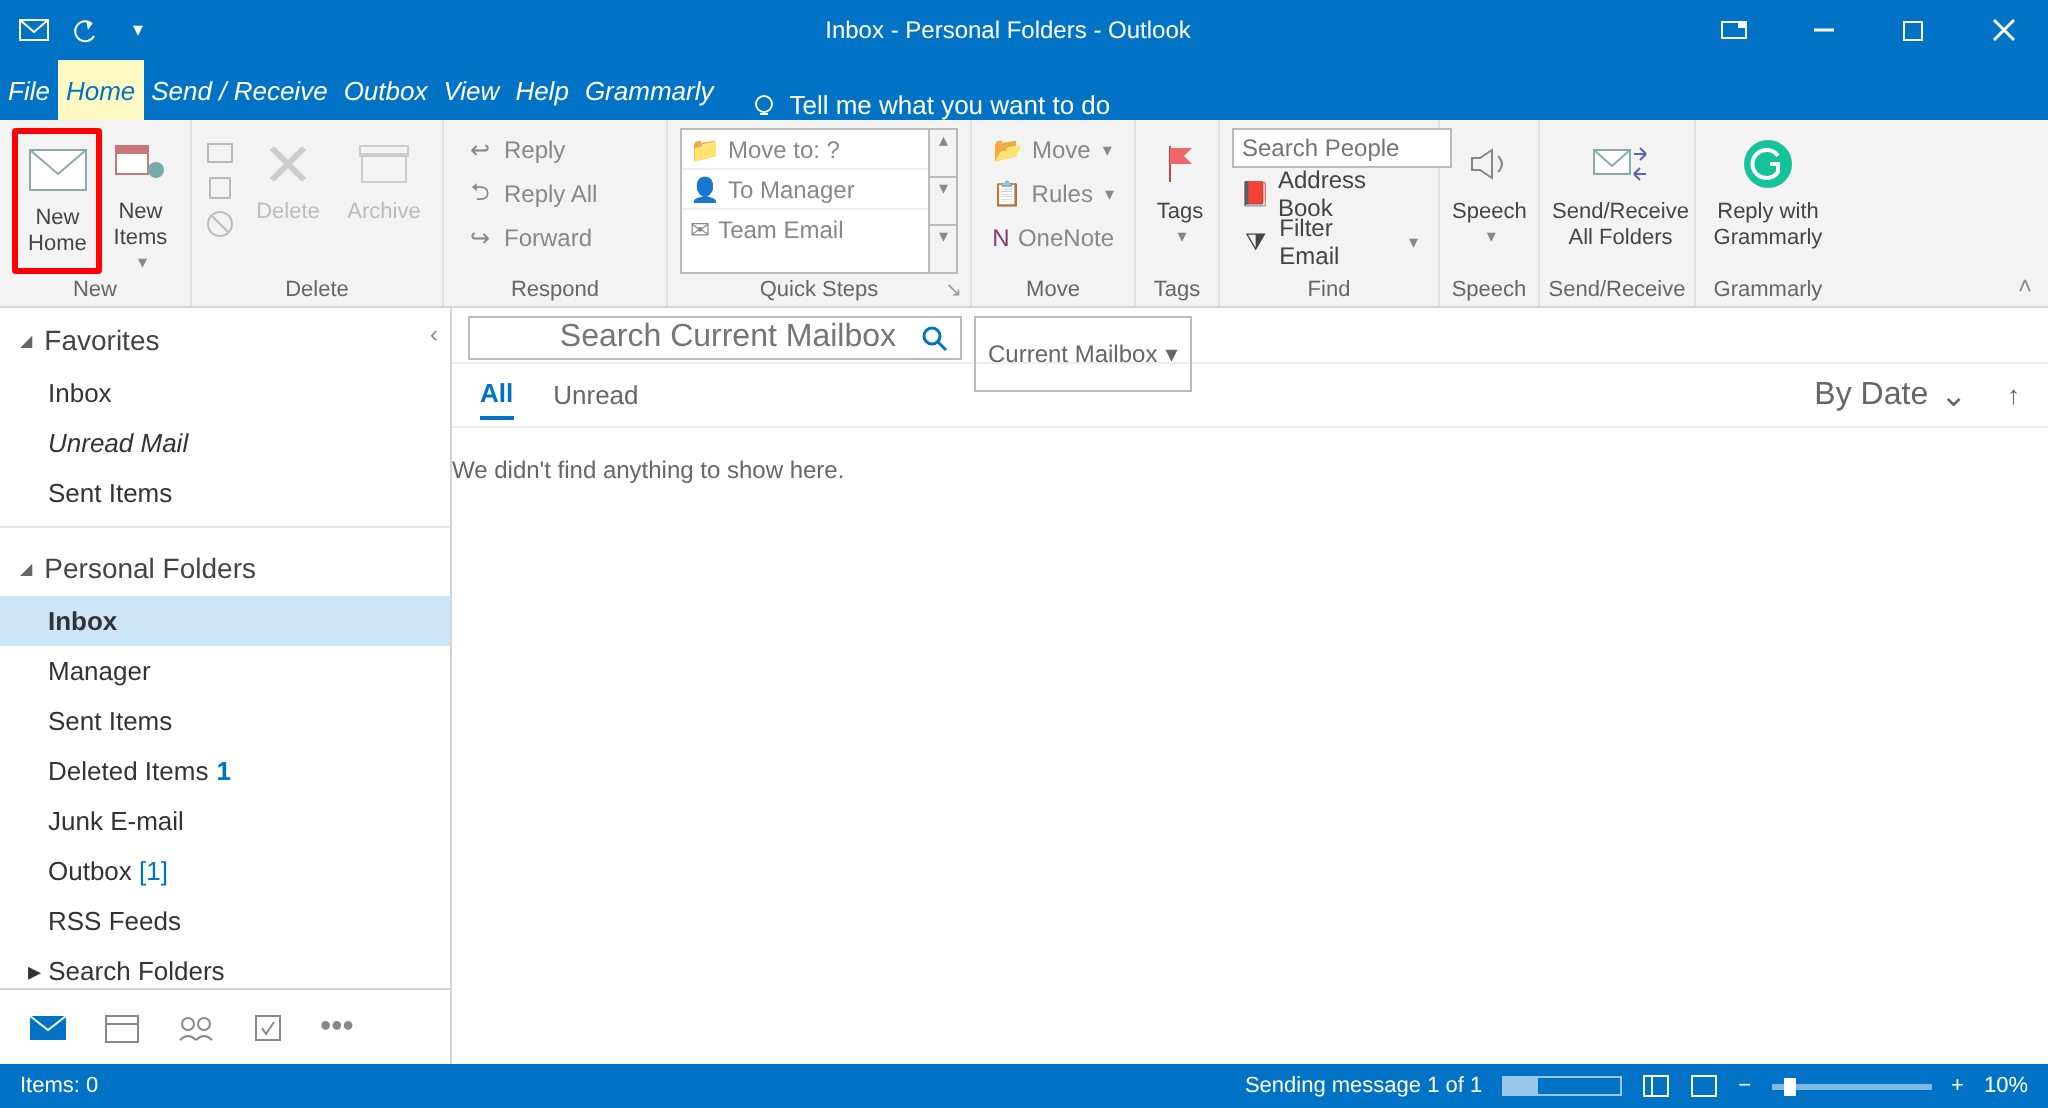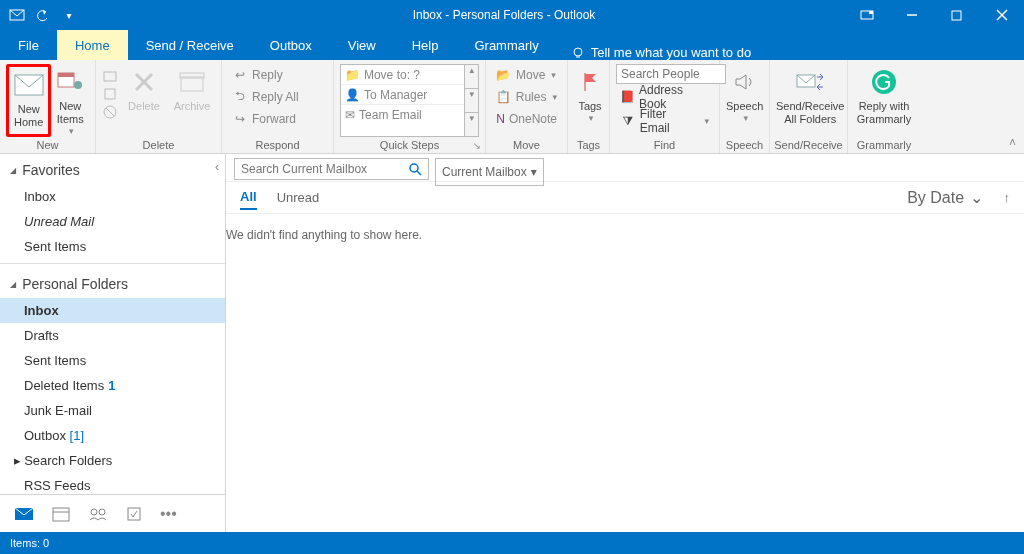--- a/index.html
+++ b/index.html
@@ -4,21 +4,21 @@
   <style>
     * { margin: 0; padding: 0; box-sizing: border-box; font-family: "Segoe UI", sans-serif; }
     body { width: 1024px; height: 554px; background: #fff; overflow: hidden; font-size: 12px; color: #444; }
     .titlebar { height: 30px; background: #0173c7; display: flex; align-items: center; color: #fff; position: relative; }
     .tb-left { display: flex; align-items: center; gap: 8px; padding-left: 8px; }
     .tb-icon { width: 18px; height: 18px; display: inline-flex; align-items: center; justify-content: center; }
     .tb-title { position: absolute; left: 0; right: 16px; text-align: center; font-size: 12px; pointer-events: none; }
     .tb-right { margin-left: auto; display: flex; }
     .tb-btn { width: 45px; height: 30px; display: flex; align-items: center; justify-content: center; cursor: pointer; }
     .menubar { height: 30px; background: #0173c7; display: flex; align-items: stretch; color: #fff; font-size: 13px; }
-    .menu-item { padding: 0 18px; display: flex; align-items: center; cursor: pointer; }
+    .menu-item { padding: 0 4px; display: flex; align-items: center; cursor: pointer; font-style: italic; }
     .menu-item.active { background: #fef9c3; color: #0173c7; }
     .menu-tell { display: flex; align-items: flex-end; gap: 6px; padding: 0 14px; }
     .ribbon { height: 94px; background: #f3f3f3; border-bottom: 1px solid #d4d4d4; display: flex; position: relative; }
     .r-group { border-right: 1px solid #e1e1e1; display: flex; flex-direction: column; }
     .r-group-body { flex: 1; display: flex; padding: 4px 6px 0; }
     .r-group-label { height: 16px; text-align: center; font-size: 11px; color: #666; display:flex; align-items:center; justify-content:center; position:relative; }
     .big-btn { width: 44px; display: flex; flex-direction: column; align-items: center; justify-content: flex-start; padding-top: 2px; cursor: pointer; font-size: 11px; line-height: 1.2; color: #444; }
     .big-btn .ico { width: 32px; height: 32px; margin-bottom: 2px; display:flex; align-items:center; justify-content:center; }
     .big-btn.highlight { border: 3px solid #f00; border-radius: 2px; width: 48px; }
     .sml-row { display:flex; align-items:center; gap:4px; height: 22px; cursor:pointer; color:#888; font-size:12px; padding:0 4px;}
@@ -40,22 +40,22 @@
     .nav-item.selected { background:#cde6f7; font-weight:bold;}
     .nav-item.italic { font-style:italic; }
     .nav-item .count { color:#0173c7; font-weight:bold; margin-left:4px;}
     .nav-sep { height:1px; background:#e1e1e1; margin:4px 0;}
     .nav-bottom { height:38px; border-top:1px solid #d4d4d4; display:flex; align-items:center; gap:18px; padding:0 14px; }
     .nav-bottom .nb { color:#0173c7; cursor:pointer; }
     .nav-bottom .nb.gray { color:#888; }
     .content { flex:1; display:flex; flex-direction:column; }
     .search-row { height:28px; padding:4px 8px; display:flex; gap:6px; border-bottom:1px solid #eee;}
     .searchbox { flex:0 0 170px; height:22px; border:1px solid #bbb; display:flex; align-items:center; }
-    .searchbox input { border:none; outline:none; flex:1; padding:0 6px; font-size:12px; color:#888;}
-    .scope { height:28px; border:1px solid #bbb; padding:0 6px; display:flex; align-items:center; font-size:12px; color:#666; gap:4px;}
+    .searchbox input { border:none; outline:none; flex:1; padding:0 6px; font-size:16px; color:#888;text-align:right;}
+    .scope { height:38px; border:1px solid #bbb; padding:0 6px; display:flex; align-items:center; font-size:12px; color:#666; gap:4px;}
     .filter-row { height:32px; display:flex; align-items:center; padding:0 14px; gap:20px; font-size:13px; color:#666; border-bottom:1px solid #eee;}
     .filter-tab { cursor:pointer; padding:4px 0;}
     .filter-tab.active { color:#0173c7; border-bottom:2px solid #0173c7; font-weight:600;}
     .by-date { margin-left:auto; display:flex; align-items:center; gap:6px; cursor:pointer; font-size:16px; color:#666;}
     .arrow-up { cursor:pointer; color:#666; }
     .empty { color:#666; padding-top:14px; font-size:12px;}
     .statusbar { height:22px; background:#0173c7; color:#fff; display:flex; align-items:center; font-size:11px; padding:0 10px; }
     .statusbar .right { margin-left:auto; display:flex; align-items:center; gap:10px;}
     .sb-btn { cursor:pointer; }
     .zoom-track { width:80px; height:3px; background:rgba(255,255,255,.5); position:relative;}
@@ -347,27 +347,27 @@
   <div class="nav">
     <div class="nav-scroll">
       <div class="nav-chev-r">‹</div>
       <div class="nav-header">Favorites</div>
       <div class="nav-item">Inbox</div>
       <div class="nav-item italic">Unread Mail</div>
       <div class="nav-item">Sent Items</div>
       <div class="nav-sep"></div>
       <div class="nav-header">Personal Folders</div>
       <div class="nav-item selected">Inbox</div>
-      <div class="nav-item">Drafts</div>
+      <div class="nav-item">Manager</div>
       <div class="nav-item">Sent Items</div>
       <div class="nav-item"><span>Deleted Items</span><span class="count">1</span></div>
       <div class="nav-item">Junk E-mail</div>
       <div class="nav-item"><span>Outbox</span> <span style="color:#0173c7;">[1]</span></div>
+      <div class="nav-item">RSS Feeds</div>
       <div class="nav-item" style="padding-left:14px;">▸ <span>Search Folders</span></div>
-      <div class="nav-item">RSS Feeds</div>
     </div>
     <div class="nav-bottom">
       <span class="nb">
           <svg width="20" height="14">
             <rect x="1" y="1" width="18" height="12" fill="#0173c7"></rect>
             <path d="M1 1 L10 8 L19 1" stroke="#fff" fill="none"></path>
           </svg>
         </span>
       <span class="nb gray">
           <svg width="18" height="16">
@@ -417,13 +417,36 @@
           <span>⌄</span>
         </span>
       <span class="arrow-up">↑</span>
     </div>
     <div class="empty">We didn't find anything to show here.</div>
   </div>
 </div>
 
 <div class="statusbar">
   <span>Items: 0</span>
+  <div class="right">
+    <span>Sending message 1 of 1</span>
+    <span style="width:60px; height:10px; border:1px solid rgba(255,255,255,.6); display:inline-block; position:relative;">
+        <span style="position:absolute;left:0;top:0;height:100%;width:30%;background:rgba(255,255,255,.6);"></span>
+      </span>
+    <span class="sb-btn">
+        <svg width="14" height="12">
+          <rect x="1" y="1" width="12" height="10" fill="none" stroke="#fff"></rect>
+          <line x1="5" y1="1" x2="5" y2="11" stroke="#fff"></line>
+        </svg>
+      </span>
+    <span class="sb-btn">
+        <svg width="14" height="12">
+          <rect x="1" y="1" width="12" height="10" fill="none" stroke="#fff"></rect>
+        </svg>
+      </span>
+    <span class="sb-btn">−</span>
+    <span class="zoom-track">
+        <span class="zoom-thumb"></span>
+      </span>
+    <span class="sb-btn">+</span>
+    <span>10%</span>
+  </div>
 </div>
 
 </body></html>

